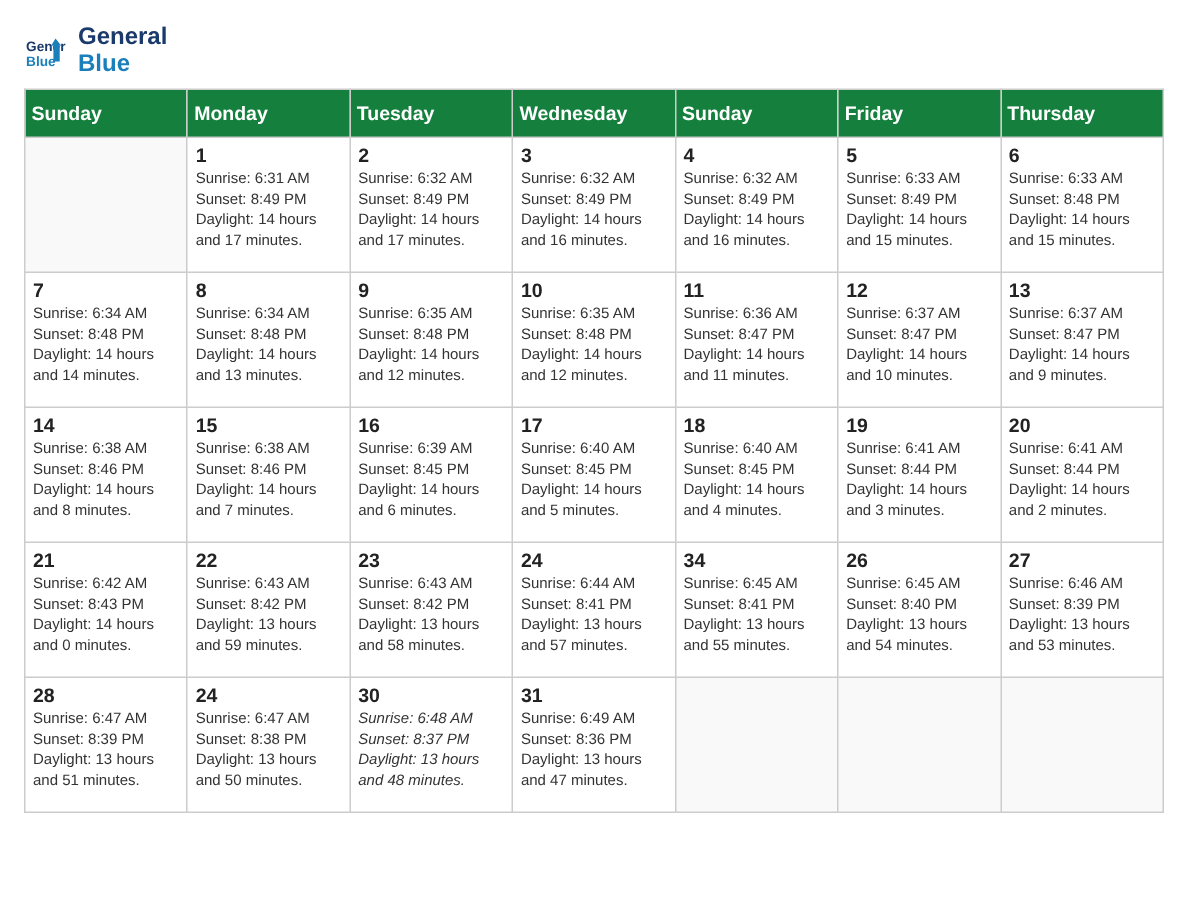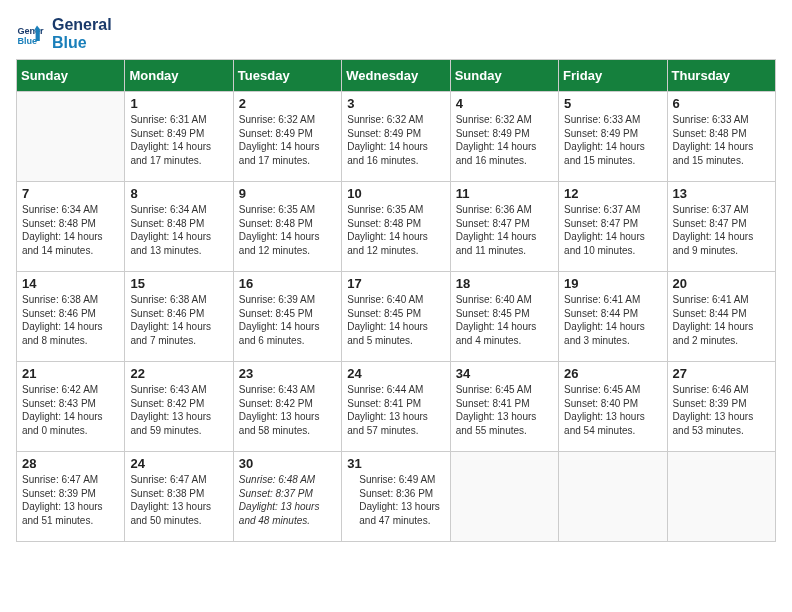--- a/index.html
+++ b/index.html
@@ -327,21 +327,21 @@
         </td>
         <td>
           <span class="day-number">30</span>
           <div class="day-info" style="white-space: pre-line; font-style: italic;">Sunrise: 6:48 AM
 Sunset: 8:37 PM
 Daylight: 13 hours
 and 48 minutes.</div>
         </td>
         <td>
           <span class="day-number">31</span>
-          <div class="day-info" style="white-space: pre-line; margin-left: 12px;">Sunrise: 6:49 AM
+          <div class="day-info" style="white-space: pre-line;">Sunrise: 6:49 AM
 Sunset: 8:36 PM
 Daylight: 13 hours
 and 47 minutes.</div>
         </td>
         <td class="empty"></td>
         <td class="empty"></td>
         <td class="empty"></td>
       </tr>
     </tbody>
 </table>

